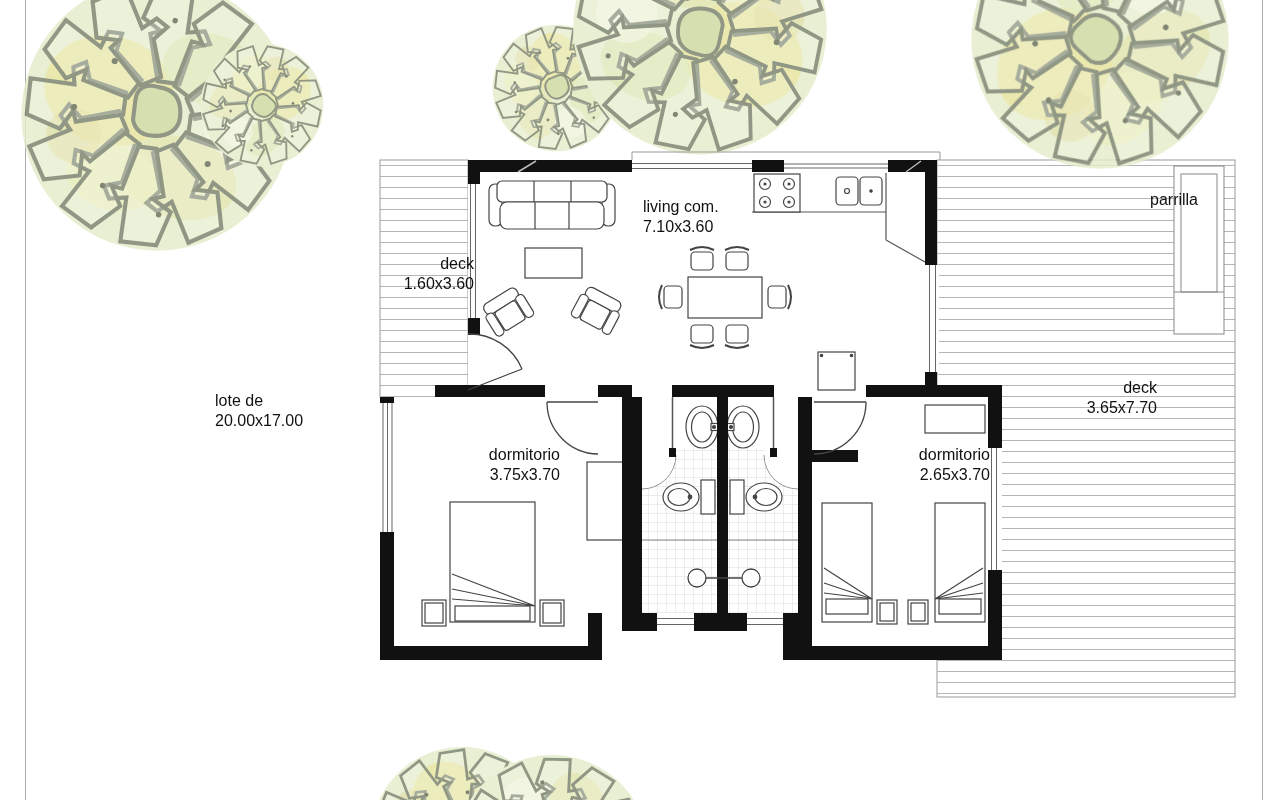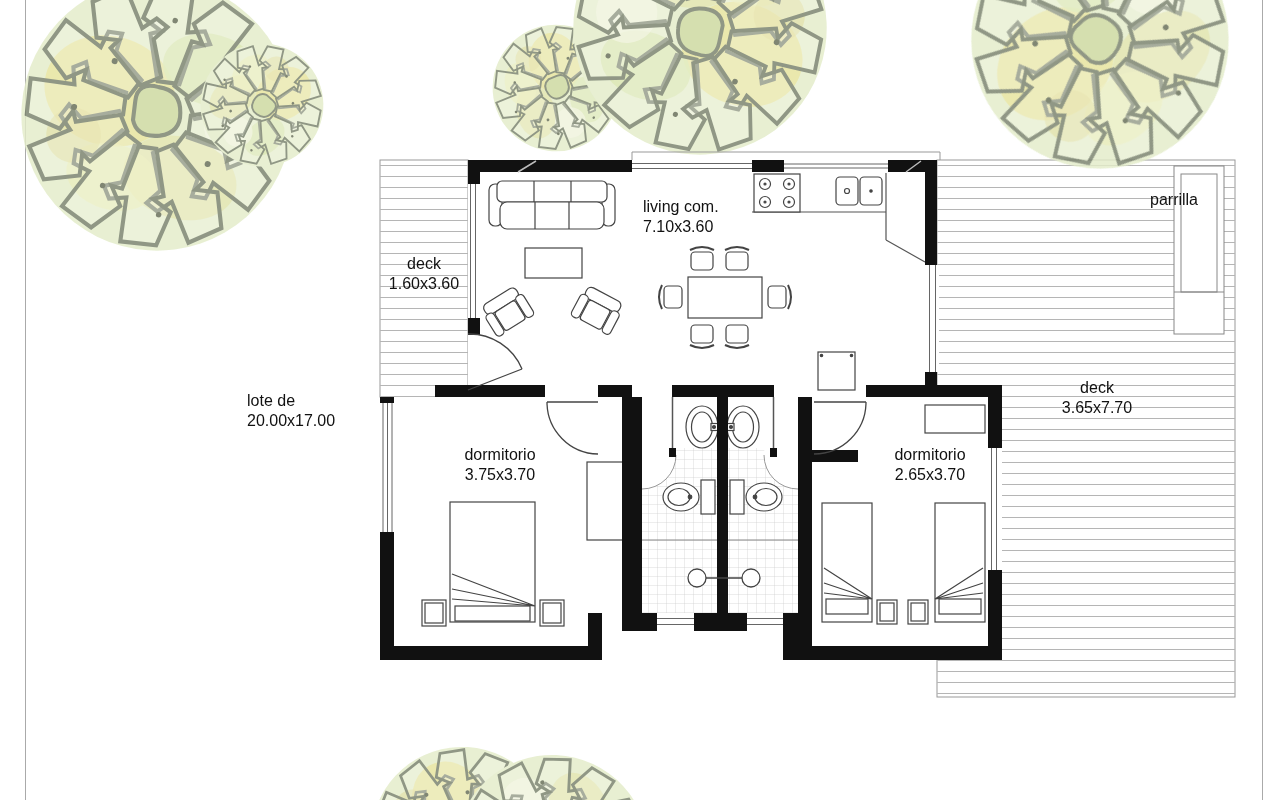--- a/index.html
+++ b/index.html
@@ -1,21 +1,21 @@
 <!DOCTYPE html>
 <html><head>
 <meta charset="utf-8">
 <style>
   html,body{margin:0;padding:0;background:#fff;}
   #stage{position:relative;width:1280px;height:800px;overflow:hidden;background:#fff;
          font-family:"Liberation Sans",sans-serif;}
   #plan-svg{position:absolute;left:0;top:0;}
   .lbl{position:absolute;font:16px/20px "Liberation Sans",sans-serif;color:#111;}
   .lbl div{white-space:nowrap;}
-  .c{text-align:center;}
+  .c{text-align:right;}
   .r{text-align:left;}
 </style>
 </head>
 <body>
 
 <div id="stage">
 
 <svg id="plan-svg" width="1280" height="800" viewBox="0 0 1280 800">
   <defs>
     <pattern id="deckH" width="10" height="11" patternUnits="userSpaceOnUse">
@@ -371,21 +371,21 @@
 
 <div class="lbl c" style="left:1037px;top:378px;width:120px;">
   <div>deck</div>
   <div>3.65x7.70</div>
 </div>
 
 <div class="lbl r" style="left:1150px;top:190px;width:84px;">
   <div>parrilla</div>
 </div>
 
-<div class="lbl" style="left:215px;top:391px;margin-left:32px;">
+<div class="lbl" style="left:215px;top:391px;">
   <div>lote de</div>
   <div>20.00x17.00</div>
 </div>
 
 <div class="lbl c" style="left:440px;top:445px;width:120px;">
   <div>dormitorio</div>
   <div>3.75x3.70</div>
 </div>
 
 <div class="lbl c" style="left:870px;top:445px;width:120px;">

